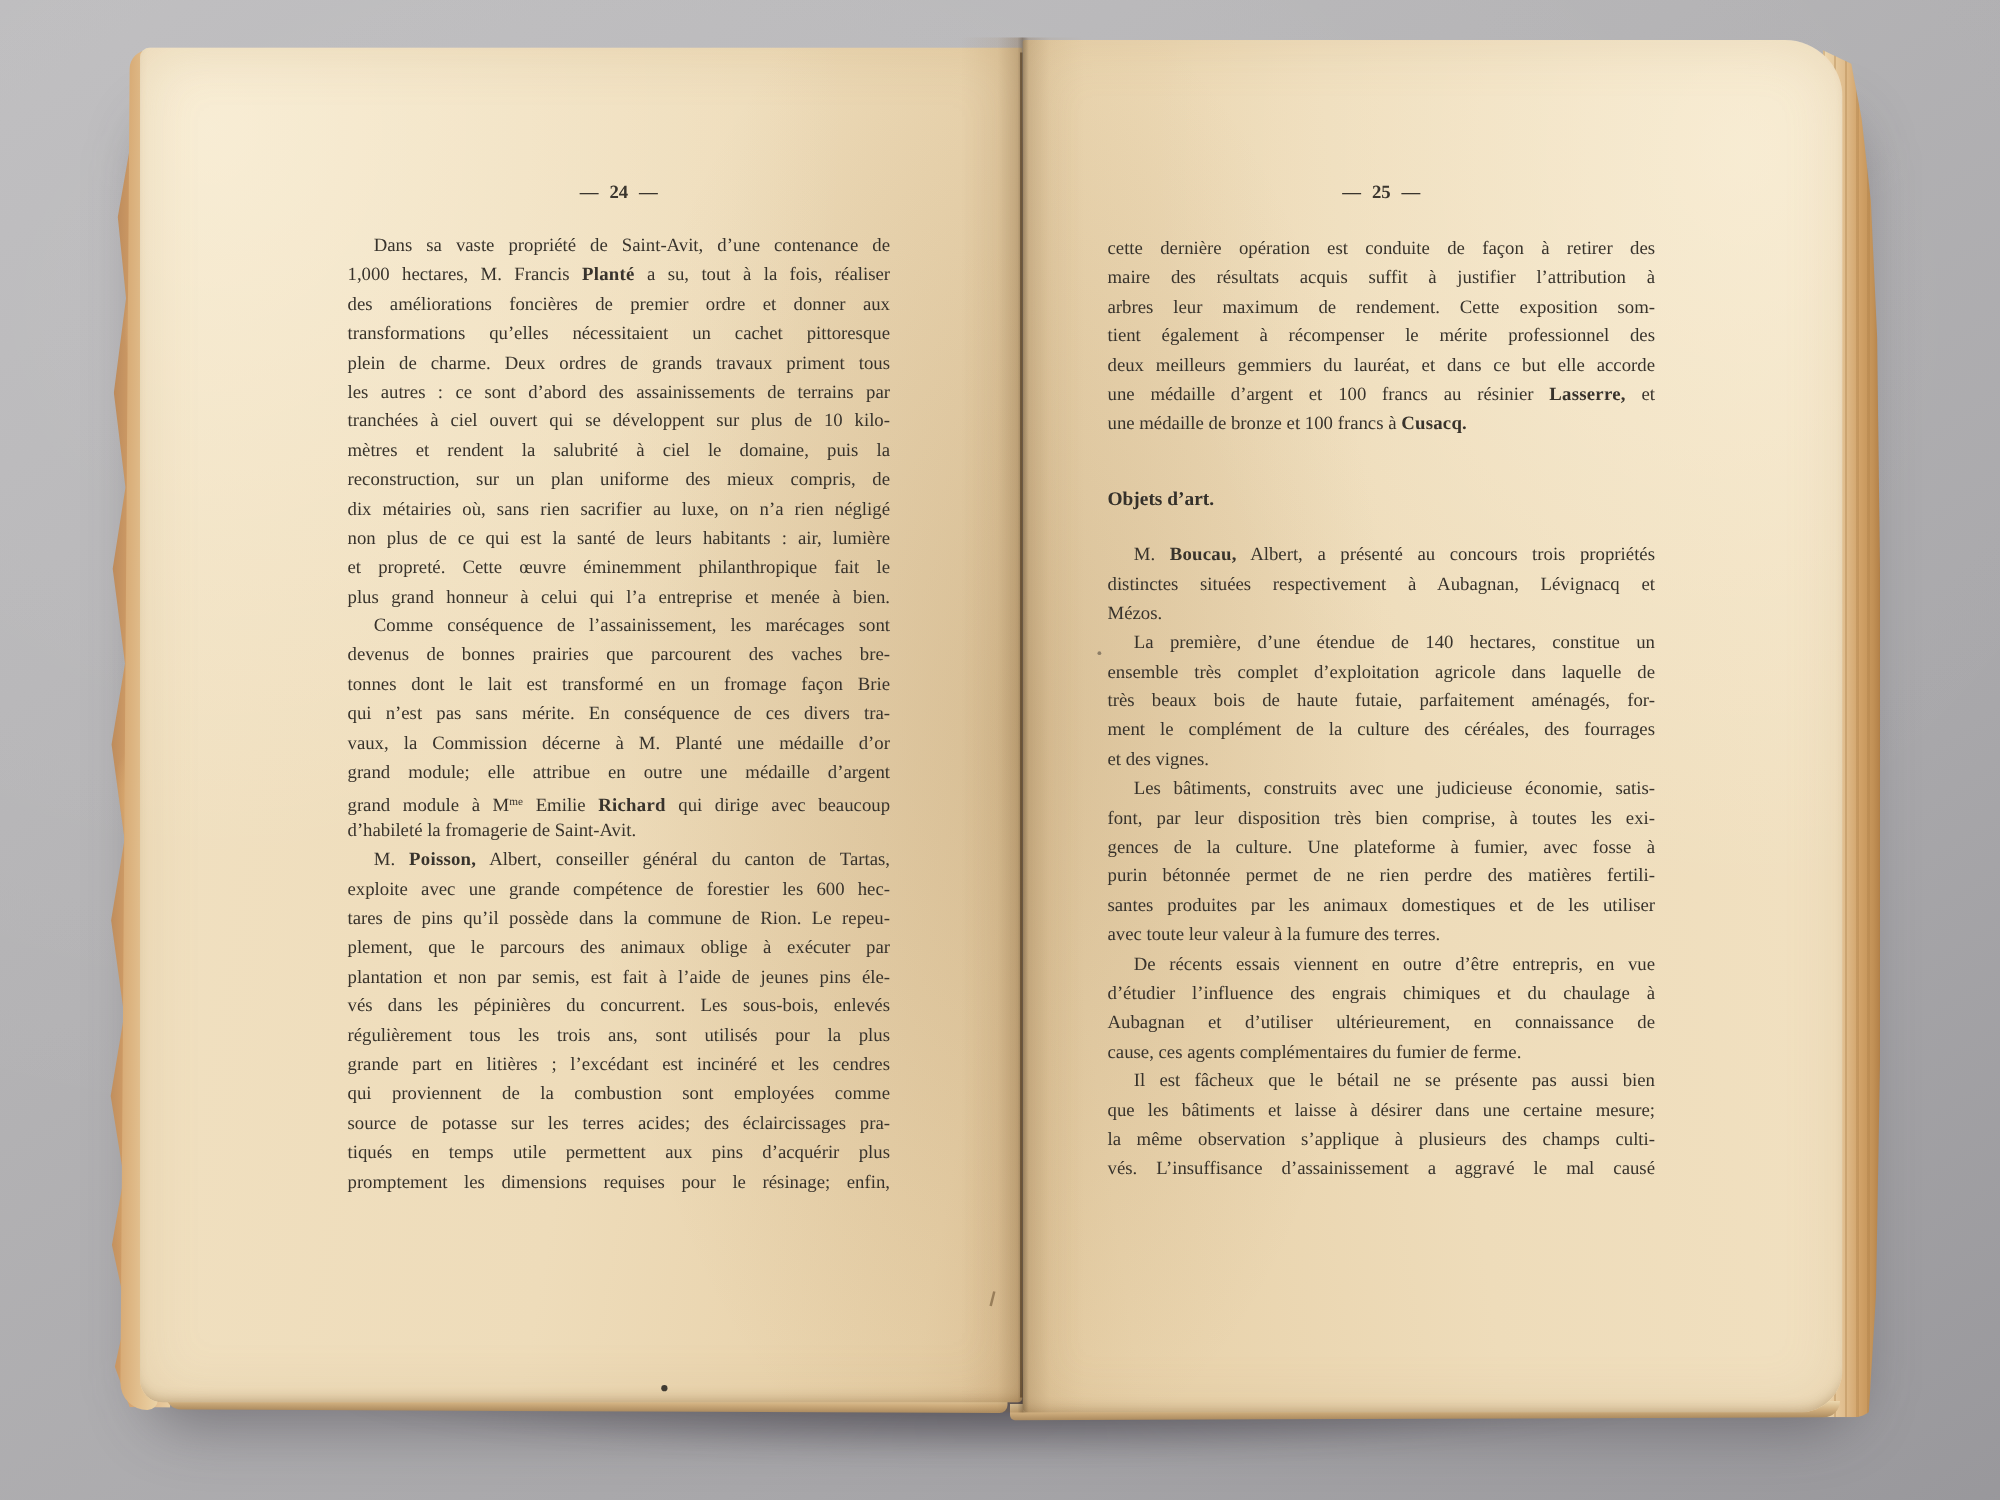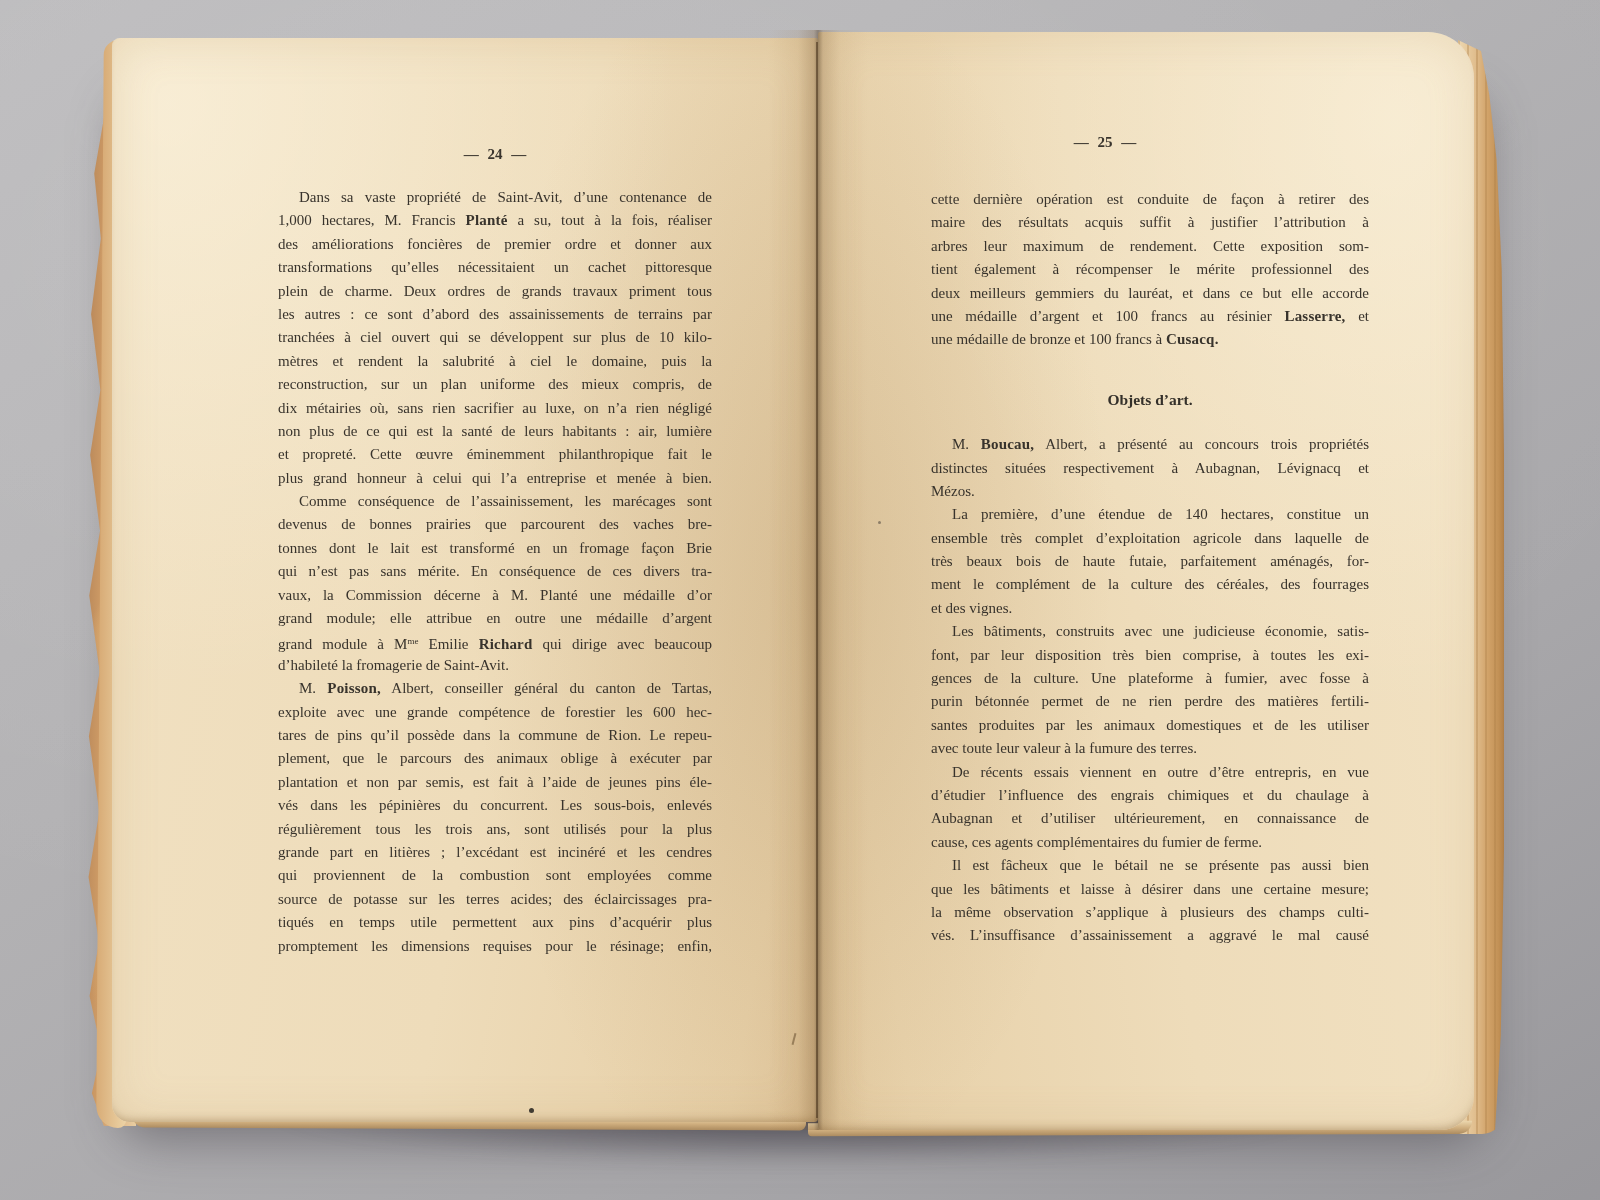--- a/index.html
+++ b/index.html
@@ -91,40 +91,40 @@
   .gutter-line{
     position:absolute;left:816px;top:42px;width:2px;height:1076px;
     background:rgba(58,38,18,0.50);filter:blur(0.6px);
   }
   
   .pagenum{
     position:absolute;text-align:center;
     font-size:15px;font-weight:bold;color:#3a352e;word-spacing:5px;
   }
   .pagenum-left{left:278px;top:146px;width:434px;}
-  .pagenum-right{left:886px;top:134px;width:438px;}
+  .pagenum-right{left:886px;top:146px;width:438px;}
   .textcol{
     position:absolute;color:#38332c;font-size:15px;
     text-rendering:optimizeLegibility;
   }
   .textcol-left{left:278px;top:186px;width:434px;}
-  .textcol-right{left:886px;top:188px;width:438px;margin-left:45px;}
+  .textcol-right{left:886px;top:188px;width:438px;}
   .line{
     height:23.4px;line-height:23.4px;
     text-align:justify;text-align-last:justify;
     white-space:normal;
   }
   .line.indent{text-indent:21px;}
   .line.endline{text-align-last:left;}
   .it{}
   .bd{font-weight:bold;letter-spacing:0.2px;}
   .sp{font-size:9px;vertical-align:5px;margin-top:15px;}
   .heading{
     height:23.4px;line-height:23.4px;margin-top:36px;margin-bottom:22px;
-    text-align:center;font-weight:bold;font-size:15.5px;color:#34302a;
+    font-weight:bold;font-size:15.5px;color:#34302a;
   }
   
   .speck1{position:absolute;left:529px;top:1108px;width:5px;height:5px;border-radius:50%;background:#2e2a25;opacity:0.9;}
   .speck2{position:absolute;left:878px;top:521px;width:3px;height:3px;border-radius:50%;background:#4a443a;opacity:0.55;}
   .speck3{position:absolute;left:793px;top:1033px;width:2px;height:12px;background:rgba(90,65,35,0.5);transform:rotate(14deg);}
 </style>
 </head>
 <body>
 
 <div class="scene">

